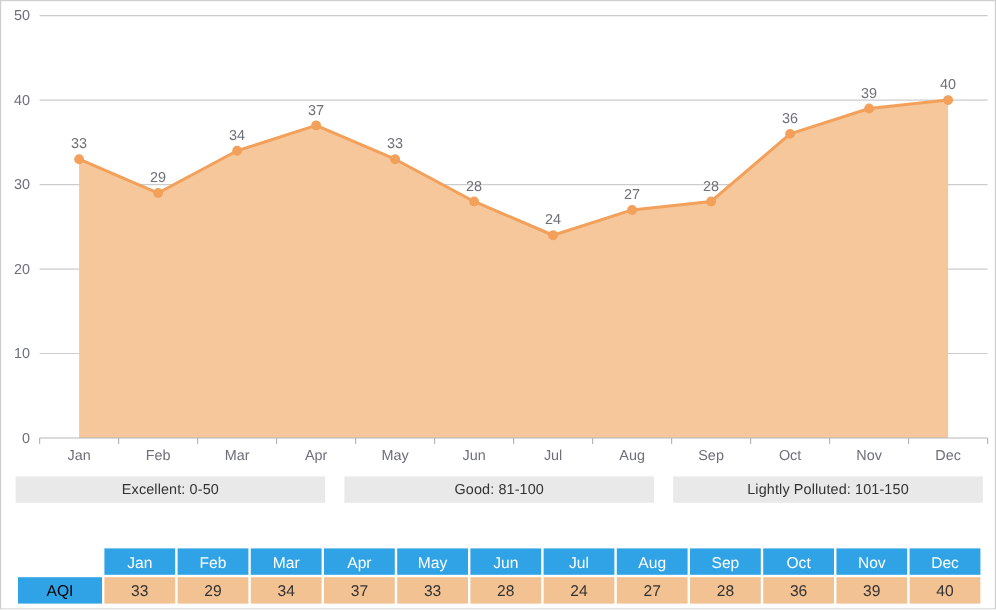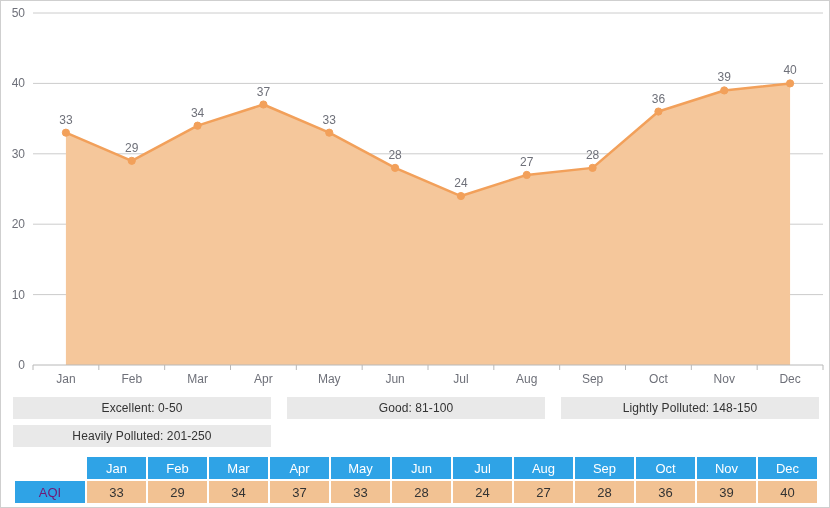--- a/index.html
+++ b/index.html
@@ -89,21 +89,21 @@
   .hdr-blank {
     background: transparent;
     width: 70px;
   }
   .hdr-month {
     background: #2fa3e6;
     color: #ffffff;
   }
   .row-label {
     background: #2fa3e6;
-    color: #701a75;
+    color: #000000;
     width: 70px;
   }
   .cell-value {
     background: #f2c293;
     color: #333333;
   }
 </style>
 </head>
 <body>
 
@@ -190,24 +190,21 @@
   </div>
 
   <div class="legend">
     <div class="legend-item">
       <span>Excellent: 0-50</span>
     </div>
     <div class="legend-item">
       <span>Good: 81-100</span>
     </div>
     <div class="legend-item">
-      <span>Lightly Polluted: 148-150</span>
-    </div>
-    <div class="legend-item">
-      <span>Heavily Polluted: 201-250</span>
+      <span>Lightly Polluted: 101-150</span>
     </div>
   </div>
 
   <div class="table-wrap">
     <table class="aqi-table">
       <thead>
         <tr>
           <th class="hdr-blank"></th>
         <th class="hdr-month">Jan</th>
             <th class="hdr-month">Feb</th>

